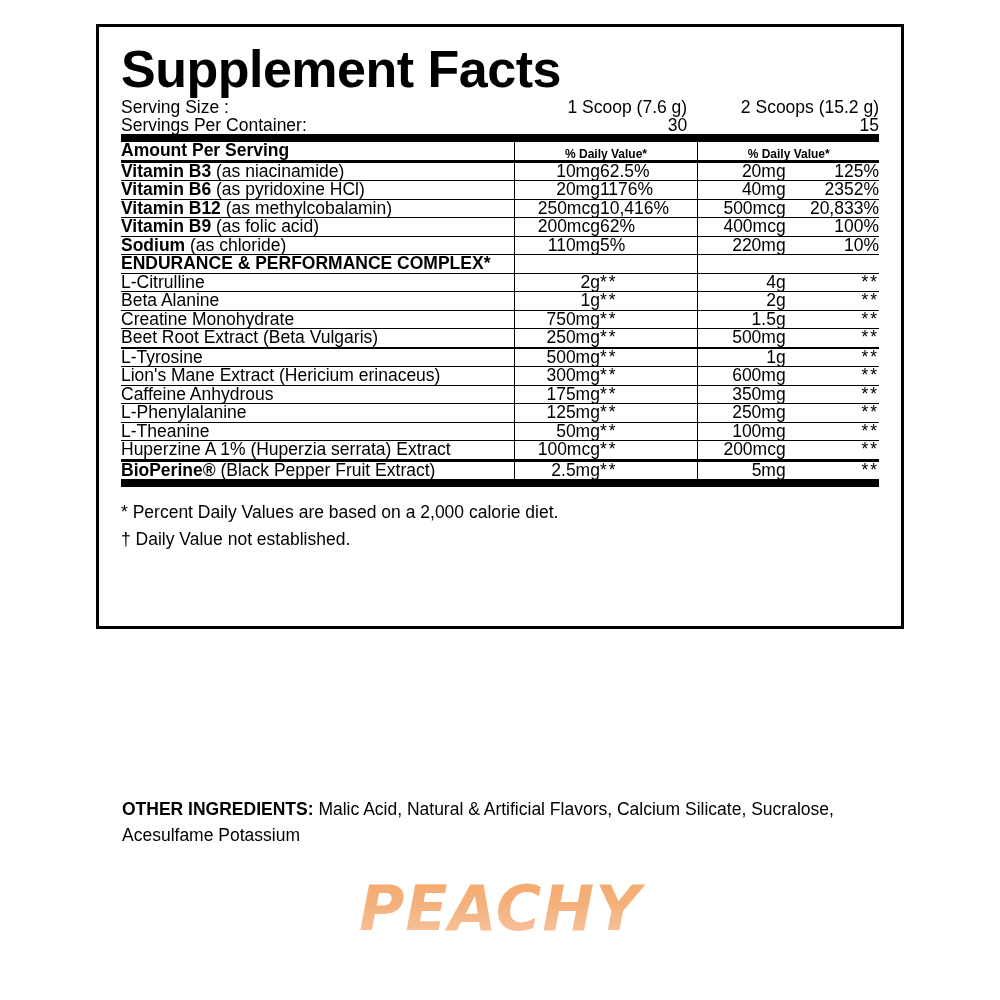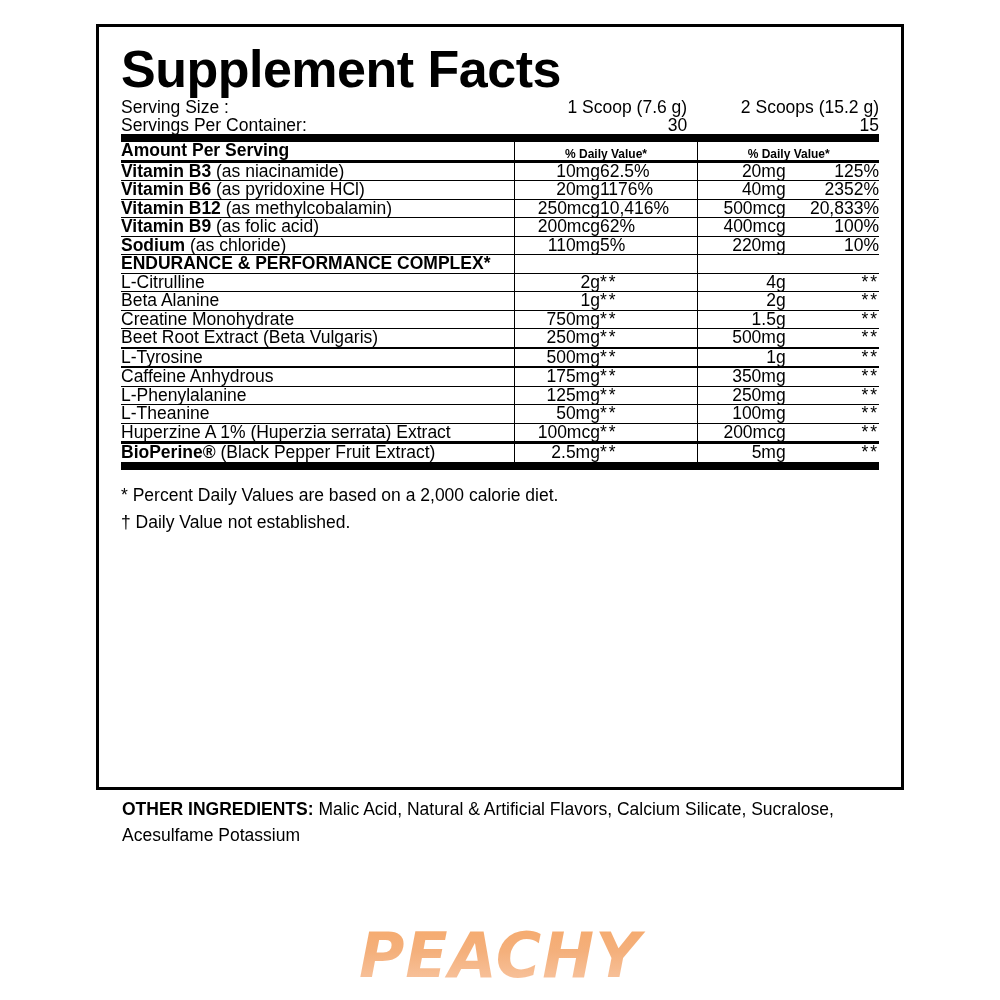--- a/index.html
+++ b/index.html
@@ -13,21 +13,21 @@
     font-family: "Liberation Sans", sans-serif;
     color: #000000;
     position: relative;
     overflow: hidden;
   }
   .panel {
     position: absolute;
     left: 96px;
     top: 24px;
     width: 808px;
-    height: 766px;
+    height: 605px;
     border: 3px solid #000;
     box-sizing: border-box;
     background: #fff;
     text-decoration: underline;
   }
   .inner {
     position: absolute;
     left: 22px;
     top: 10px;
     right: 22px;
@@ -112,21 +112,20 @@
     text-align: center;
     font-size: 62px;
     font-weight: bold;
     font-style: italic;
     letter-spacing: 1px;
     font-family: "DejaVu Sans", sans-serif;
     background: linear-gradient(180deg, #f6a96a 0%, #f4b07c 45%, #f9c9a8 100%);
     -webkit-background-clip: text;
     background-clip: text;
     color: transparent;
-    margin-top: 47px;
   }
 </style>
 </head>
 <body>
 
 <div class="panel">
   <div class="inner">
 
     <div class="title">Supplement Facts</div>
 
@@ -333,20 +332,27 @@
         <td class="num c-b2 stars">**</td>
       </tr>
 
       <tr>
         <td class="rule-thin"></td>
         <td class="rule-thin vsep"></td>
         <td class="rule-thin"></td>
         <td class="rule-thin vsep"></td>
         <td class="rule-thin"></td>
       </tr>
+      <tr>
+        <td class="nm ind">Lion's Mane Extract (Hericium erinaceus)</td>
+        <td class="num c-a1 vsep">300mg</td>
+        <td class="num c-a2 stars">**</td>
+        <td class="num c-b1 vsep">600mg</td>
+        <td class="num c-b2 stars">**</td>
+      </tr>
 
       <tr>
         <td class="rule-thin"></td>
         <td class="rule-thin vsep"></td>
         <td class="rule-thin"></td>
         <td class="rule-thin vsep"></td>
         <td class="rule-thin"></td>
       </tr>
       <tr>
         <td class="nm ind">Caffeine Anhydrous</td>

